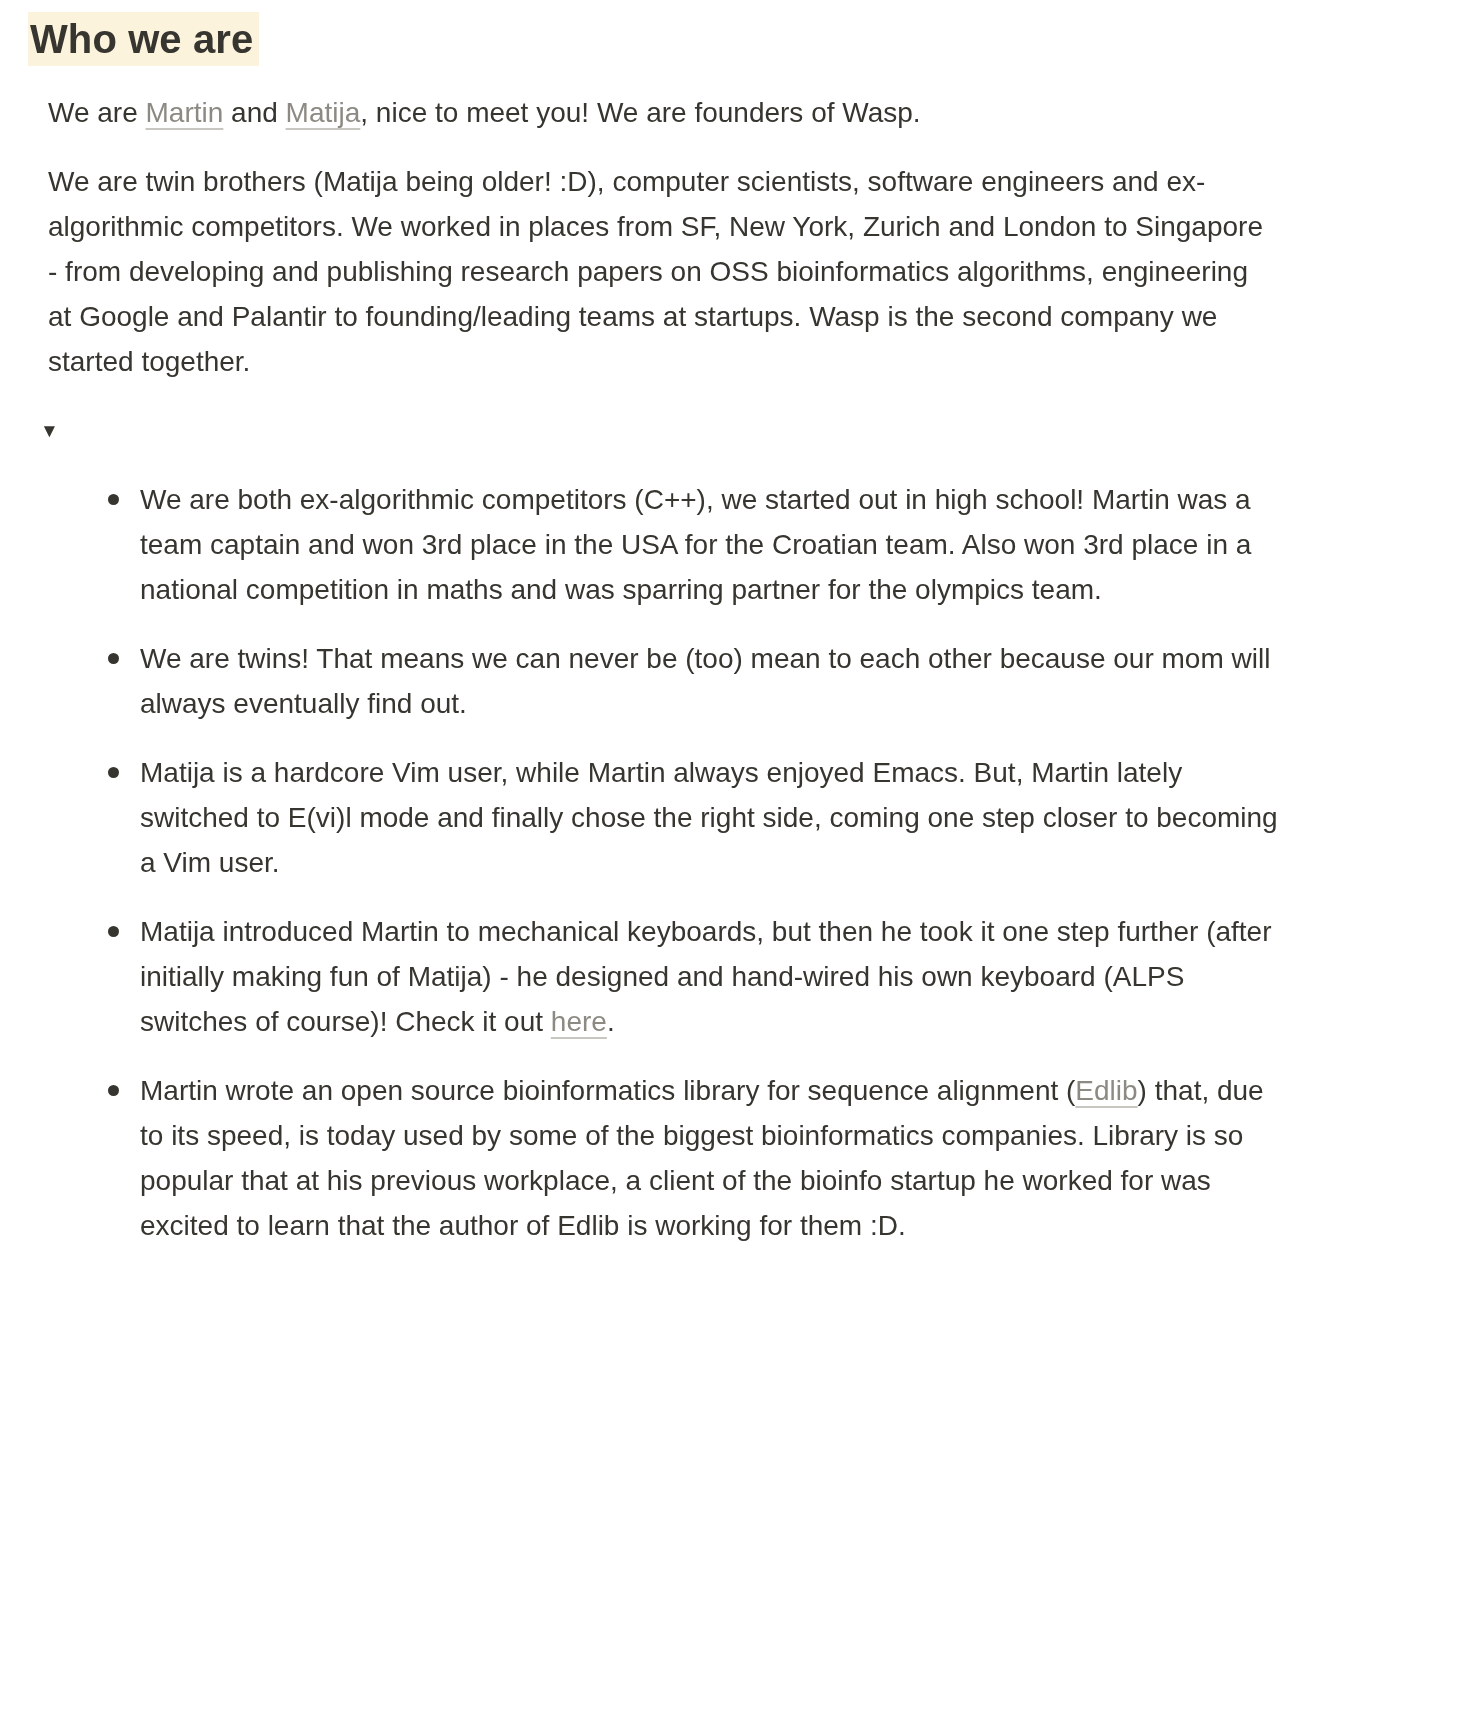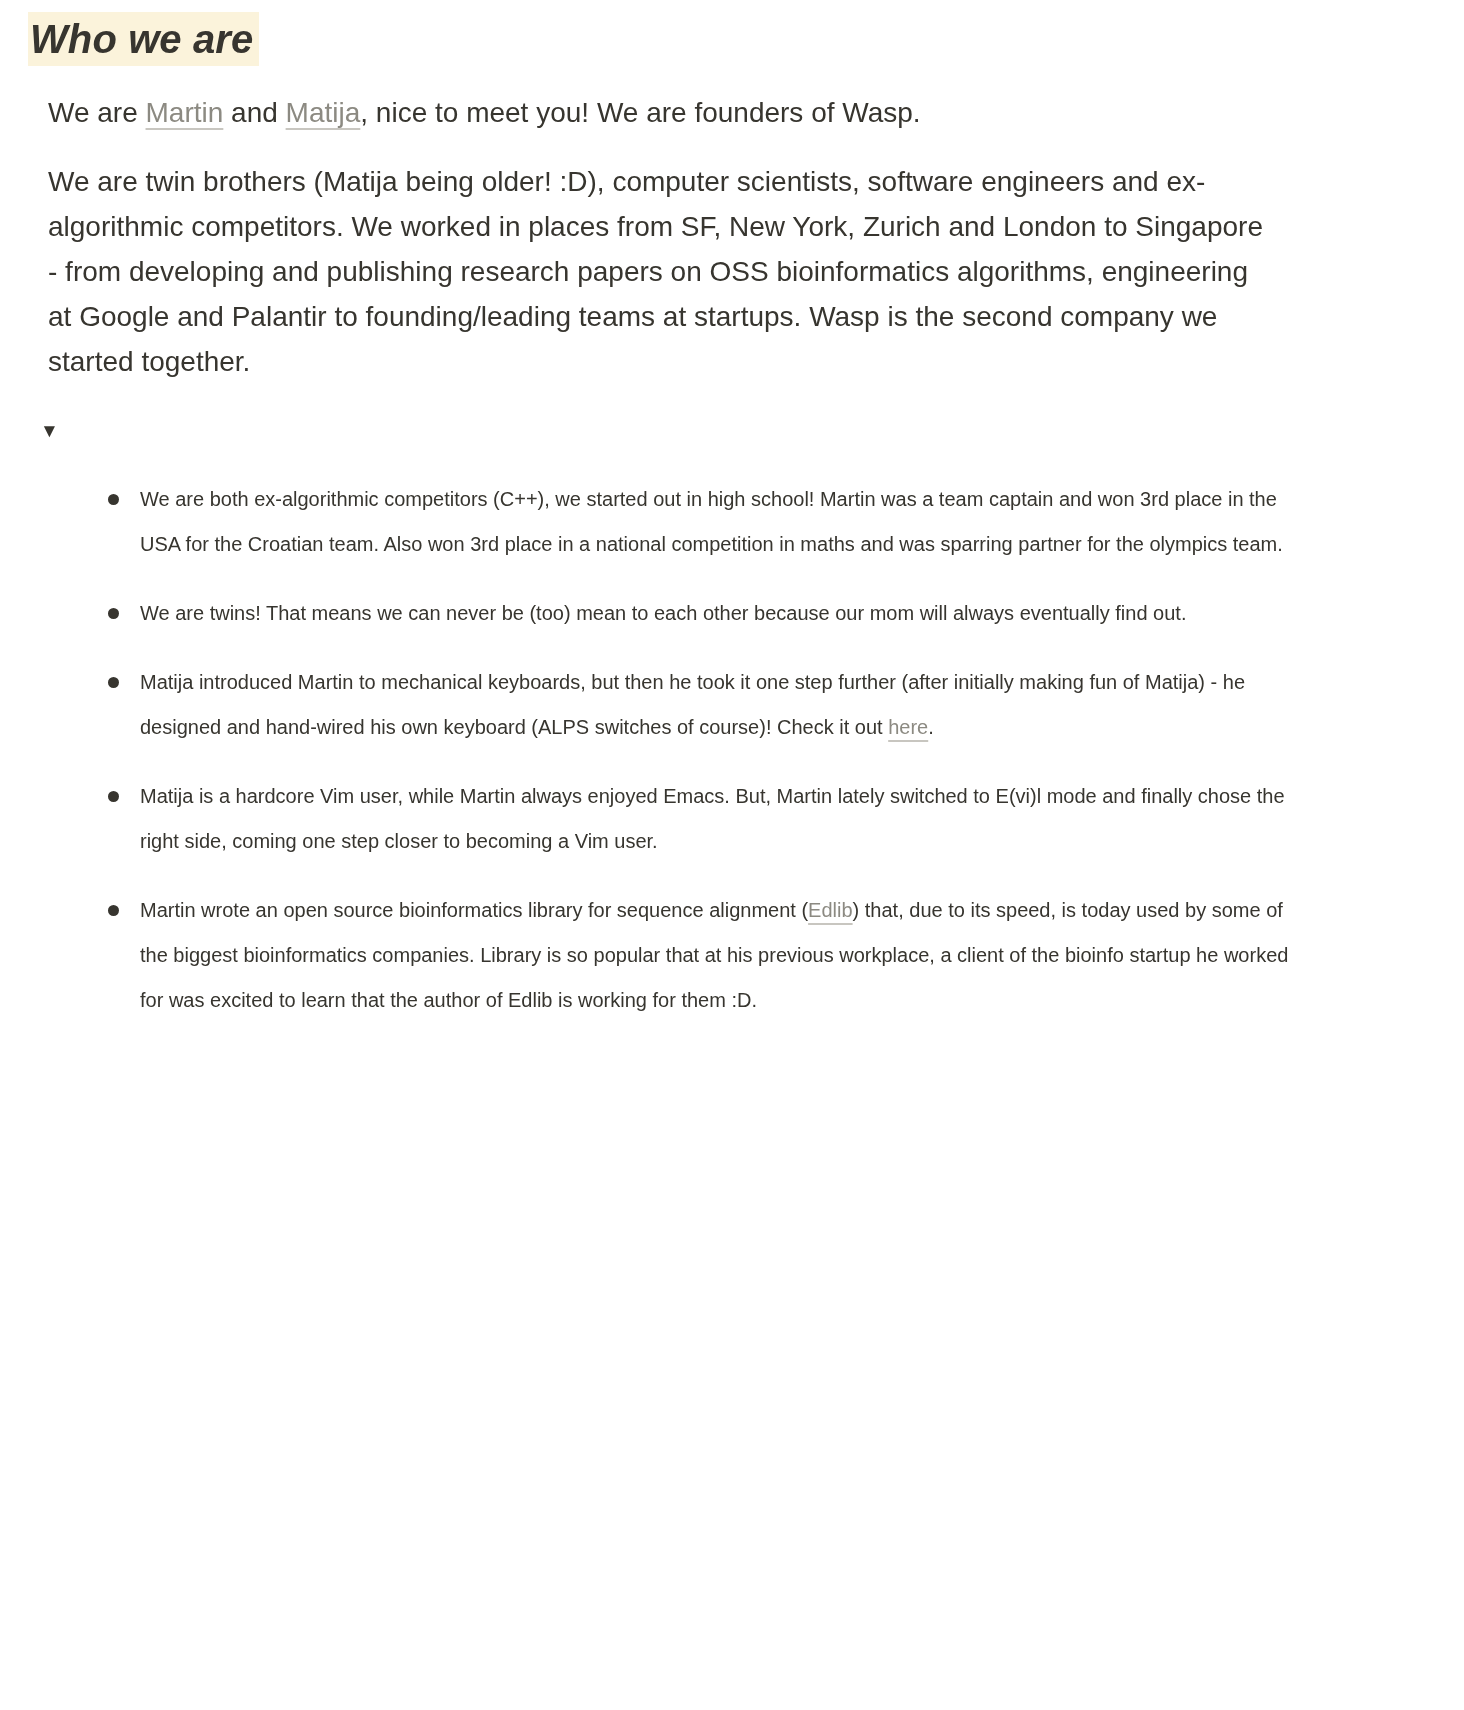--- a/index.html
+++ b/index.html
@@ -27,21 +27,20 @@
     line-height: 54px;
     font-weight: 700;
     margin: 0 0 24px 0;
     letter-spacing: 0.1px;
   }
   .title-highlight {
     display: inline-block;
     background: #fbf3db;
     padding: 0 6px 0 2px;
     margin-left: -2px;
-    font-style: italic;
   }
   .paragraph {
     font-size: 28px;
     line-height: 45px;
     margin: 24px 18px;
   }
   .toggle-row {
     display: flex;
     align-items: flex-start;
     margin: 24px 0;
@@ -60,21 +59,21 @@
     user-select: none;
   }
   .toggle-label {
     font-weight: 700;
     margin-left: 2px;
   }
   .bullet-item {
     position: relative;
     padding-left: 110px;
     margin: 24px 0;
-    font-size: 20px;
+    font-size: 28px;
     line-height: 45px;
   }
   .bullet-marker {
     position: absolute;
     left: 78px;
     top: 17px;
     width: 11px;
     height: 11px;
     border-radius: 50%;
     background: #37352f;
@@ -102,18 +101,18 @@
   <div class="content">
     <h1 class="page-title"><span class="title-highlight">Who we are</span></h1>
     <div>
         <p class="paragraph"><span>We are </span><a class="doc-link">Martin</a><span> and </span><a class="doc-link">Matija</a><span>, nice to meet you! We are founders of Wasp.</span></p>
         <p class="paragraph"><span>We are twin brothers (Matija being older! :D), computer scientists, software engineers and ex-algorithmic competitors. We worked in places from SF, New York, Zurich and London to Singapore - from developing and publishing research papers on OSS bioinformatics algorithms, engineering at Google and Palantir to founding/leading teams at startups. Wasp is the second company we started together.</span></p>
         <div class="toggle-row">
           <span class="toggle-triangle">▼</span>
         </div>
         <div class="bullet-item"><span class="bullet-marker"></span><span><span>We are both ex-algorithmic competitors (C++), we started out in high school! Martin was a team captain and won 3rd place in the USA for the Croatian team. Also won 3rd place in a national competition in maths and was sparring partner for the olympics team.</span></span></div>
         <div class="bullet-item"><span class="bullet-marker"></span><span><span>We are twins! That means we can never be (too) mean to each other because our mom will always eventually find out.</span></span></div>
+        <div class="bullet-item"><span class="bullet-marker"></span><span><span>Matija is a hardcore Vim user, while Martin always enjoyed Emacs. But, Martin lately switched to E(vi)l mode and finally chose the right side, coming one step closer to becoming a Vim user.</span></span></div>
         <div class="bullet-item"><span class="bullet-marker"></span><span><span>Matija introduced Martin to mechanical keyboards, but then he took it one step further (after initially making fun of Matija) - he designed and hand-wired his own keyboard (ALPS switches of course)! Check it out </span><a class="doc-link">here</a><span>.</span></span></div>
-        <div class="bullet-item"><span class="bullet-marker"></span><span><span>Matija is a hardcore Vim user, while Martin always enjoyed Emacs. But, Martin lately switched to E(vi)l mode and finally chose the right side, coming one step closer to becoming a Vim user.</span></span></div>
         <div class="bullet-item"><span class="bullet-marker"></span><span><span>Martin wrote an open source bioinformatics library for sequence alignment (</span><a class="doc-link">Edlib</a><span>) that, due to its speed, is today used by some of the biggest bioinformatics companies. Library is so popular that at his previous workplace, a client of the bioinfo startup he worked for was excited to learn that the author of Edlib is working for them :D.</span></span></div>
       </div>
   </div>
 </div>
 
 </body></html>

